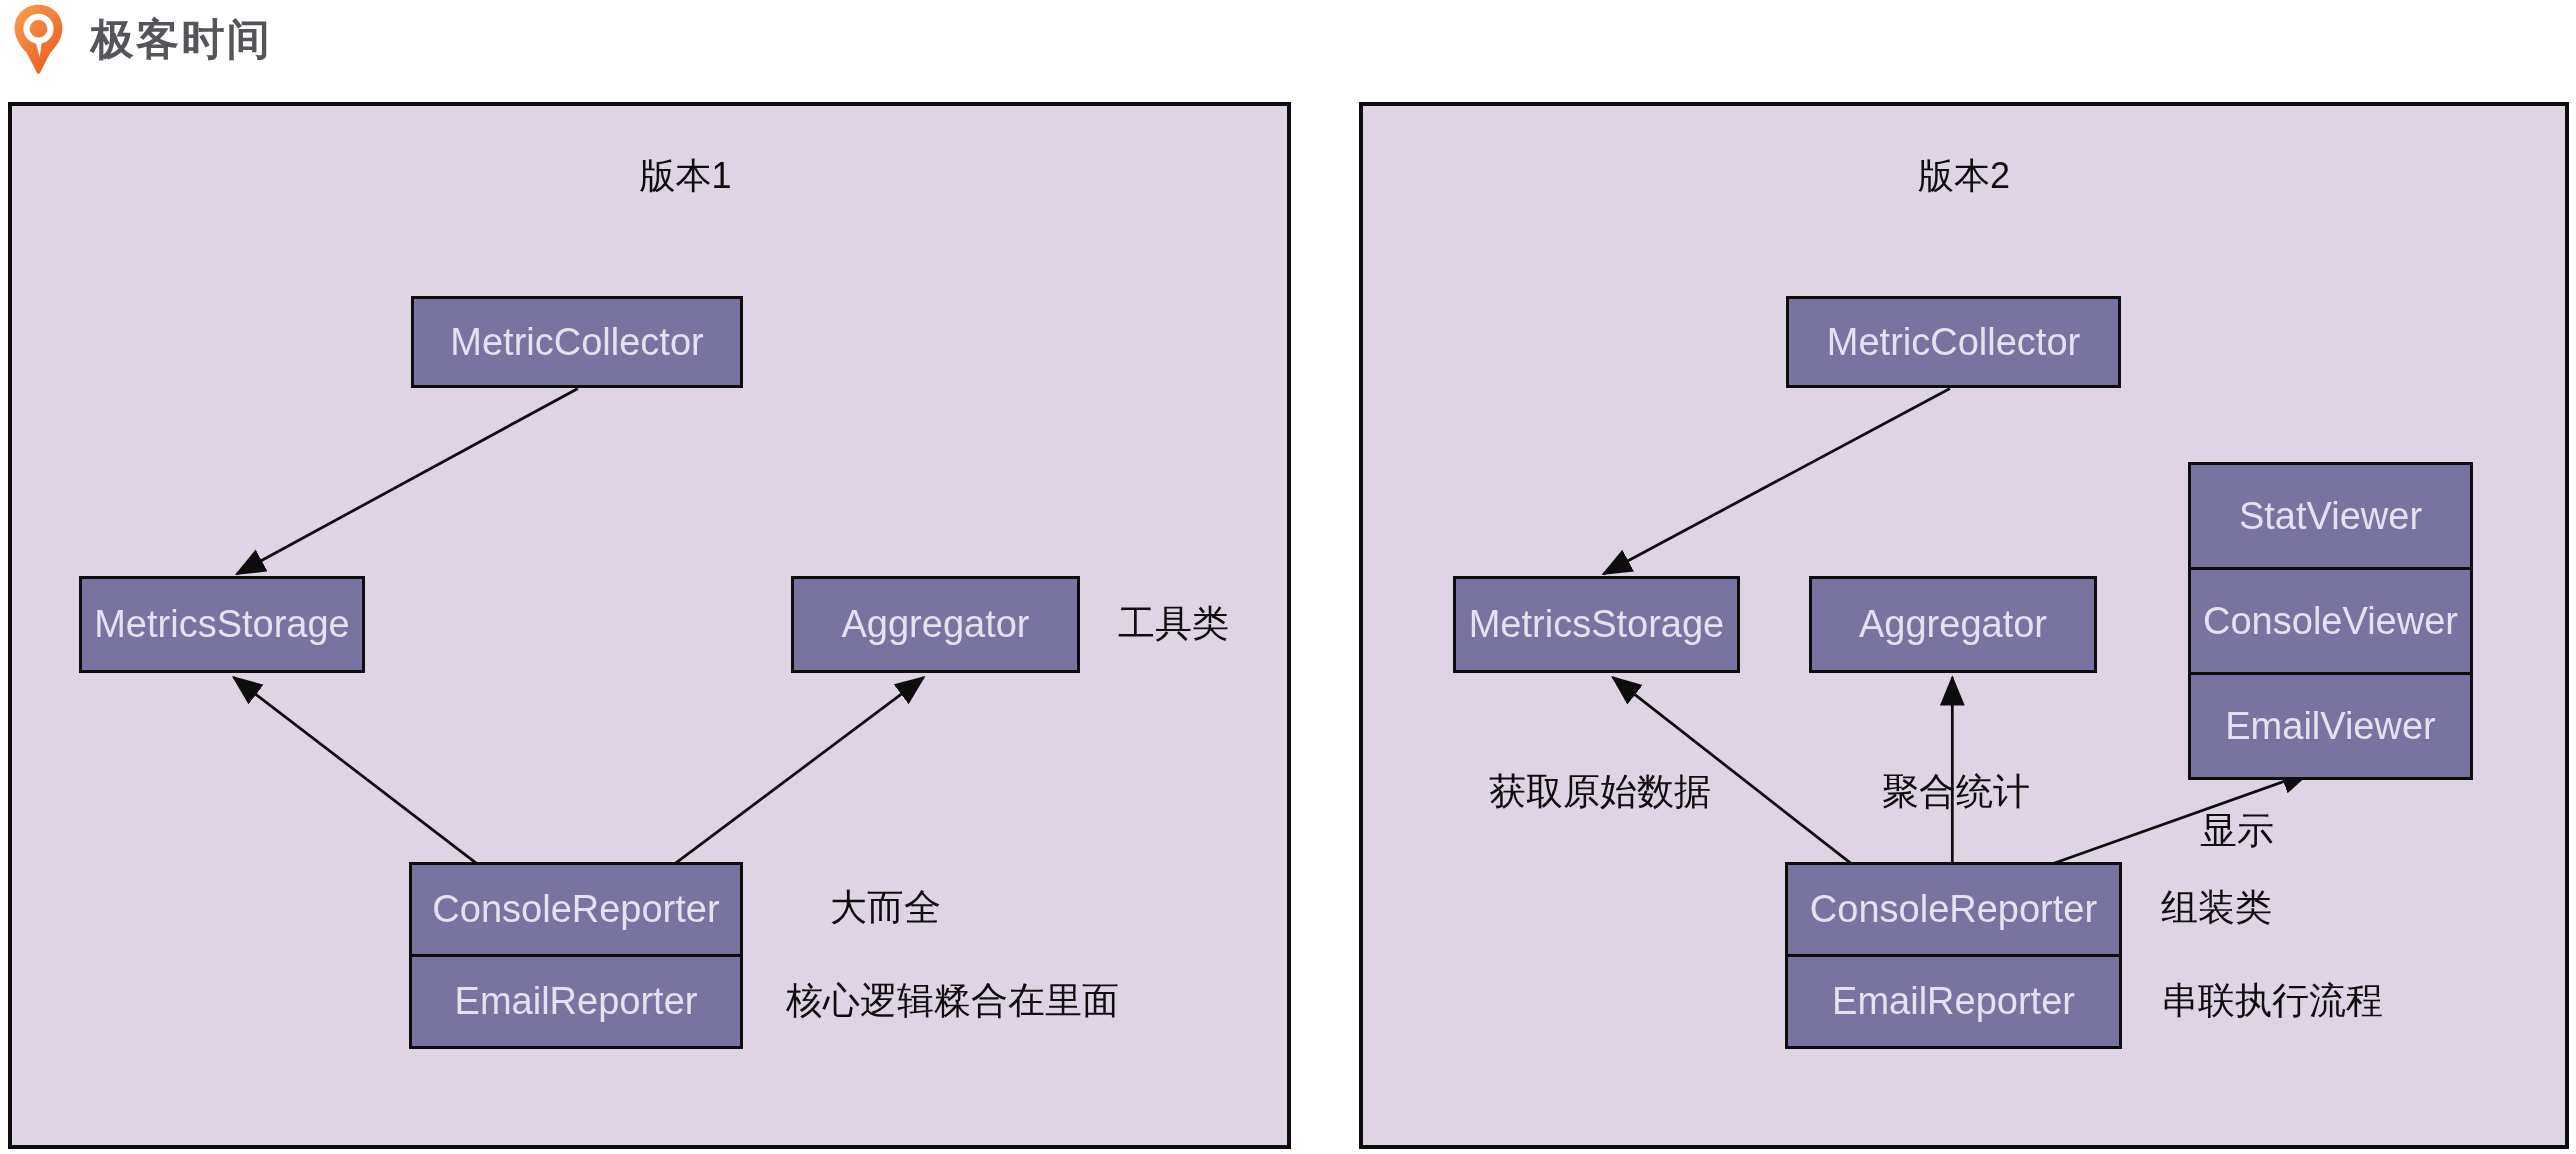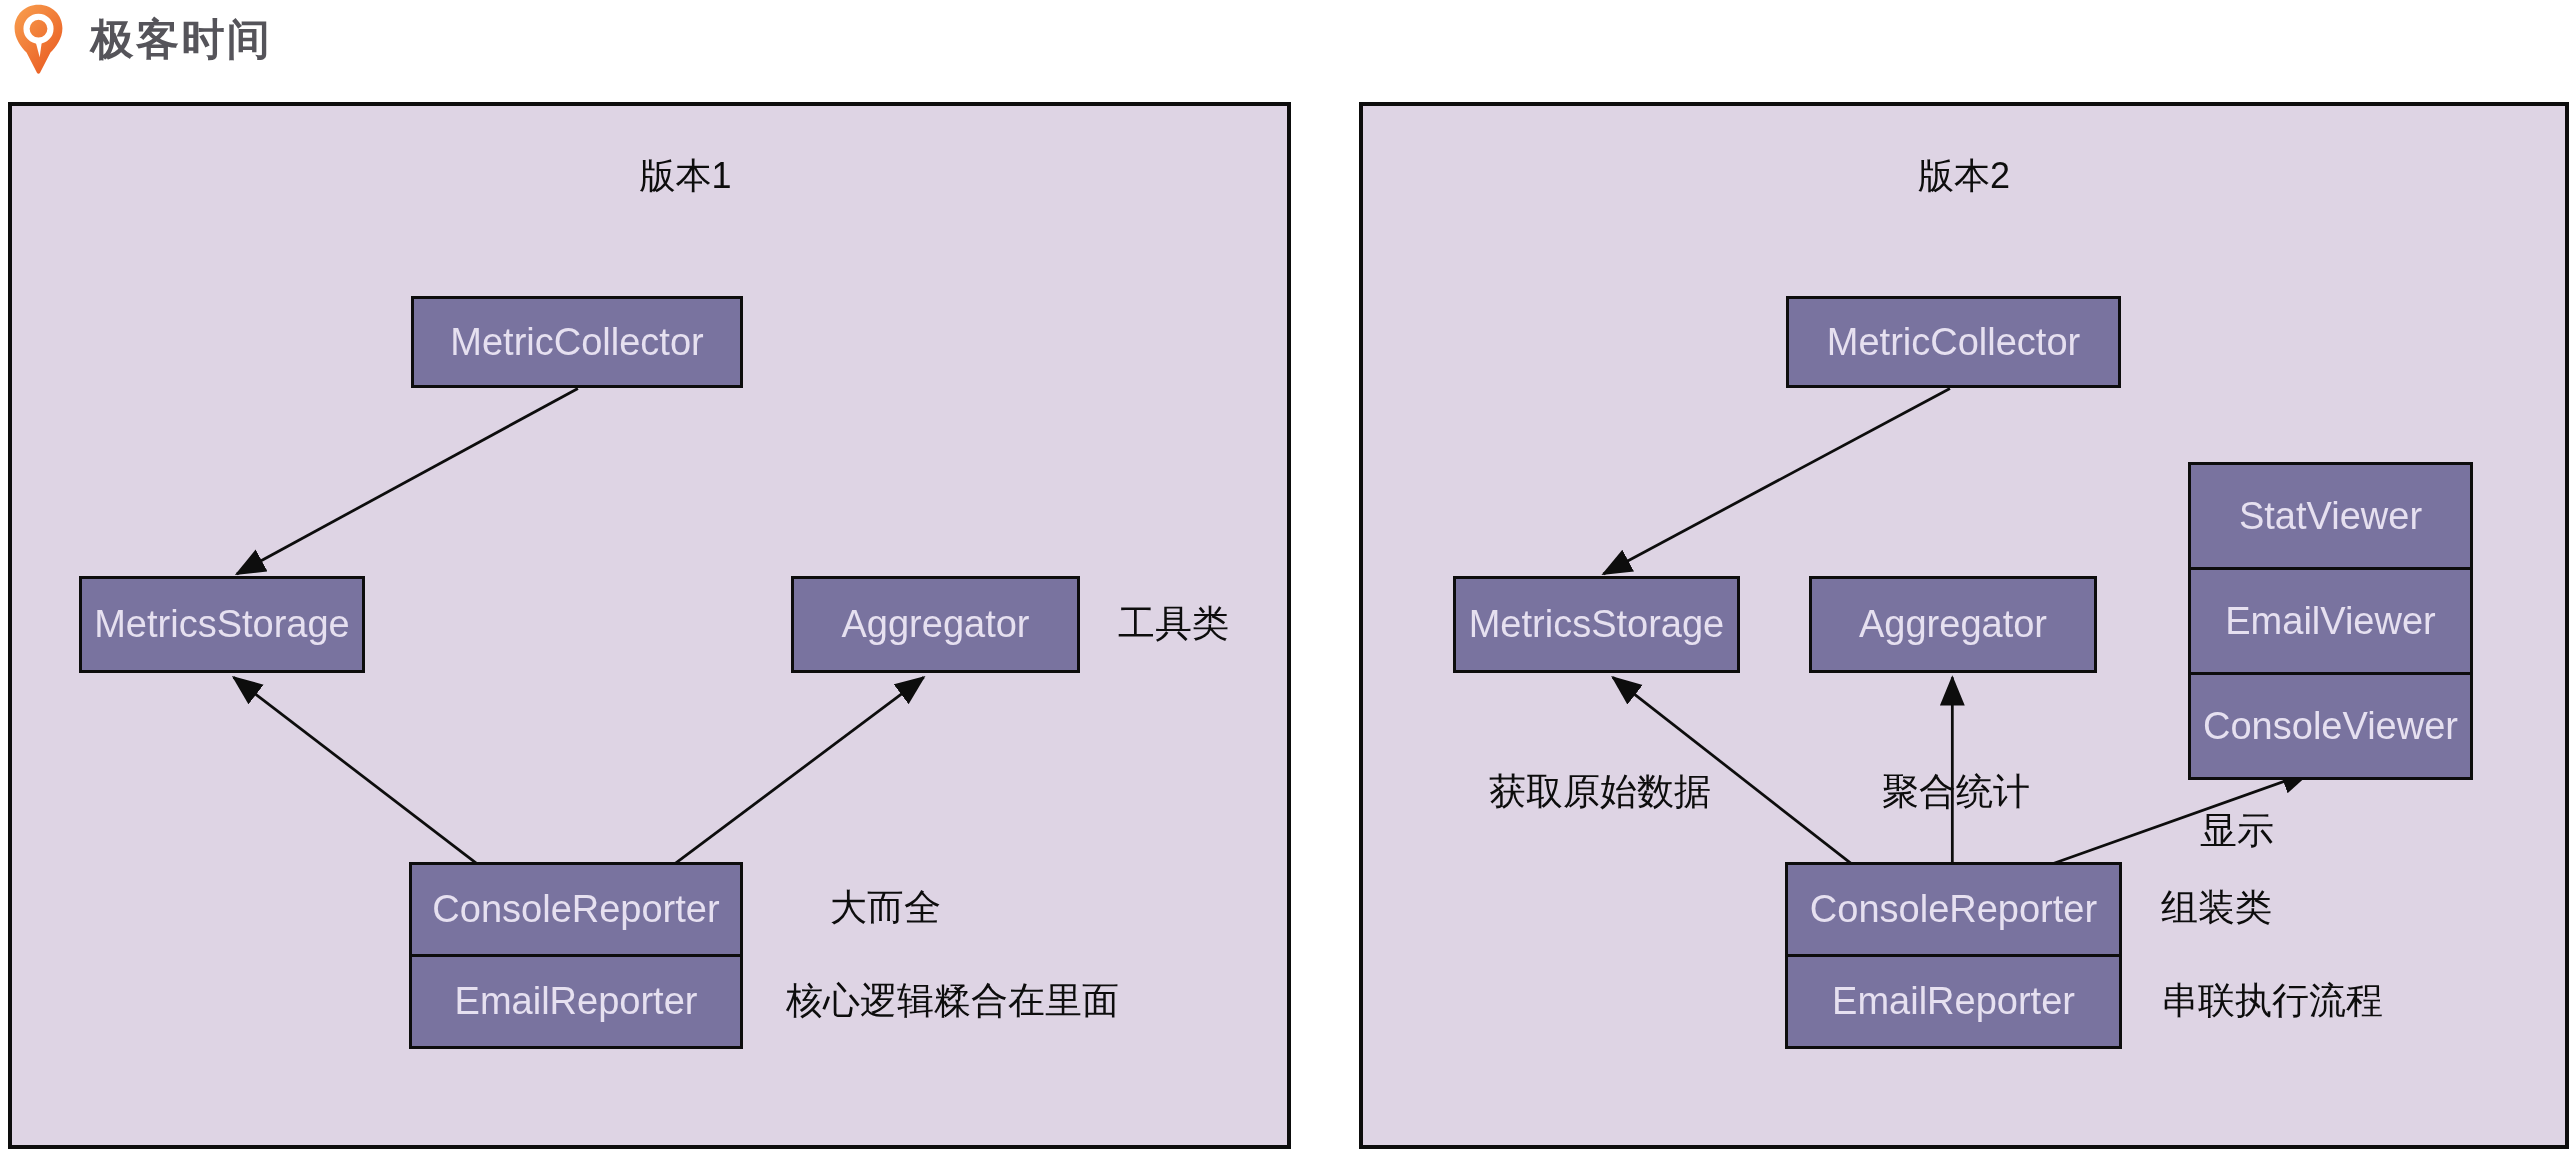--- a/index.html
+++ b/index.html
@@ -128,22 +128,22 @@
     <div class="row">MetricCollector</div>
   </div>
   <div class="node" id="ms2">
     <div class="row">MetricsStorage</div>
   </div>
   <div class="node" id="ag2">
     <div class="row">Aggregator</div>
   </div>
   <div class="node" id="vs2">
     <div class="row">StatViewer</div>
+    <div class="row">ConsoleViewer</div>
     <div class="row">EmailViewer</div>
-    <div class="row">ConsoleViewer</div>
   </div>
   <div class="node" id="rp2">
     <div class="row">ConsoleReporter</div>
     <div class="row">EmailReporter</div>
   </div>
 
   <div class="note" id="n-utility">工具类</div>
   <div class="note" id="n-big">大而全</div>
   <div class="note" id="n-core">核心逻辑糅合在里面</div>
   <div class="note" id="n-fetch">获取原始数据</div>

